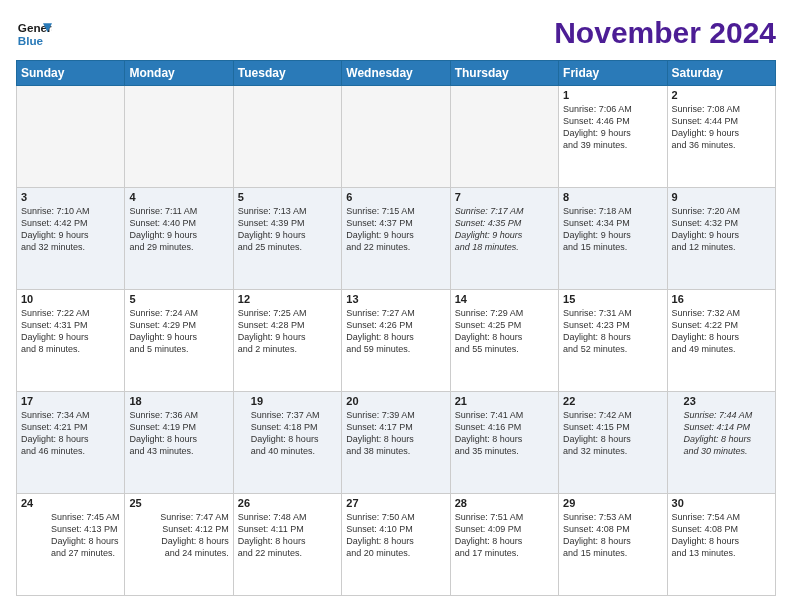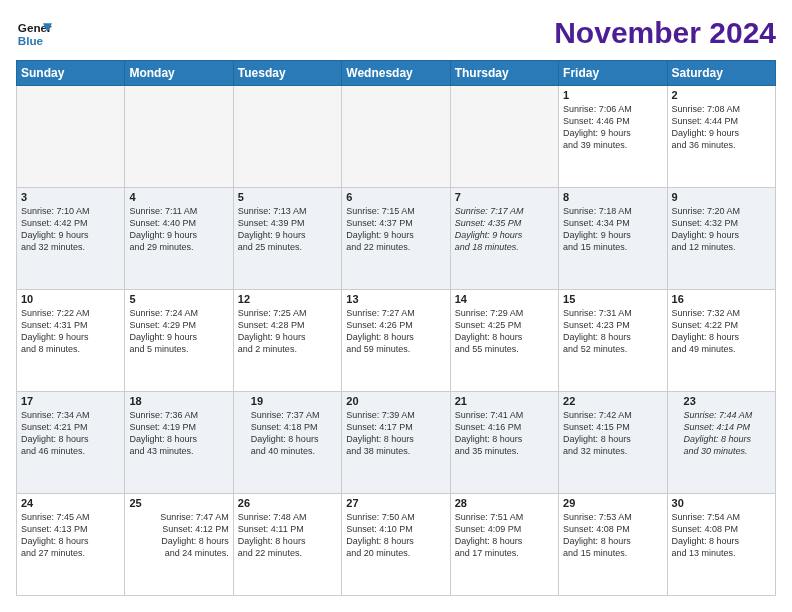--- a/index.html
+++ b/index.html
@@ -290,21 +290,21 @@
             <span class="day-num">23</span>
             <div class="day-info" style="white-space: pre-line; font-style: italic;">Sunrise: 7:44 AM
 Sunset: 4:14 PM
 Daylight: 8 hours
 and 30 minutes.</div>
           </td>
         </tr>
         <tr>
           <td style="background: rgb(255, 255, 255);">
             <span class="day-num">24</span>
-            <div class="day-info" style="white-space: pre-line;">Sunrise: 7:45 AM
+            <div class="day-info" style="white-space: pre-line; margin-left: 30px;">Sunrise: 7:45 AM
 Sunset: 4:13 PM
 Daylight: 8 hours
 and 27 minutes.</div>
           </td>
           <td style="background: rgb(255, 255, 255);">
             <span class="day-num">25</span>
             <div class="day-info" style="white-space: pre-line; text-align: right;">Sunrise: 7:47 AM
 Sunset: 4:12 PM
 Daylight: 8 hours
 and 24 minutes.</div>

